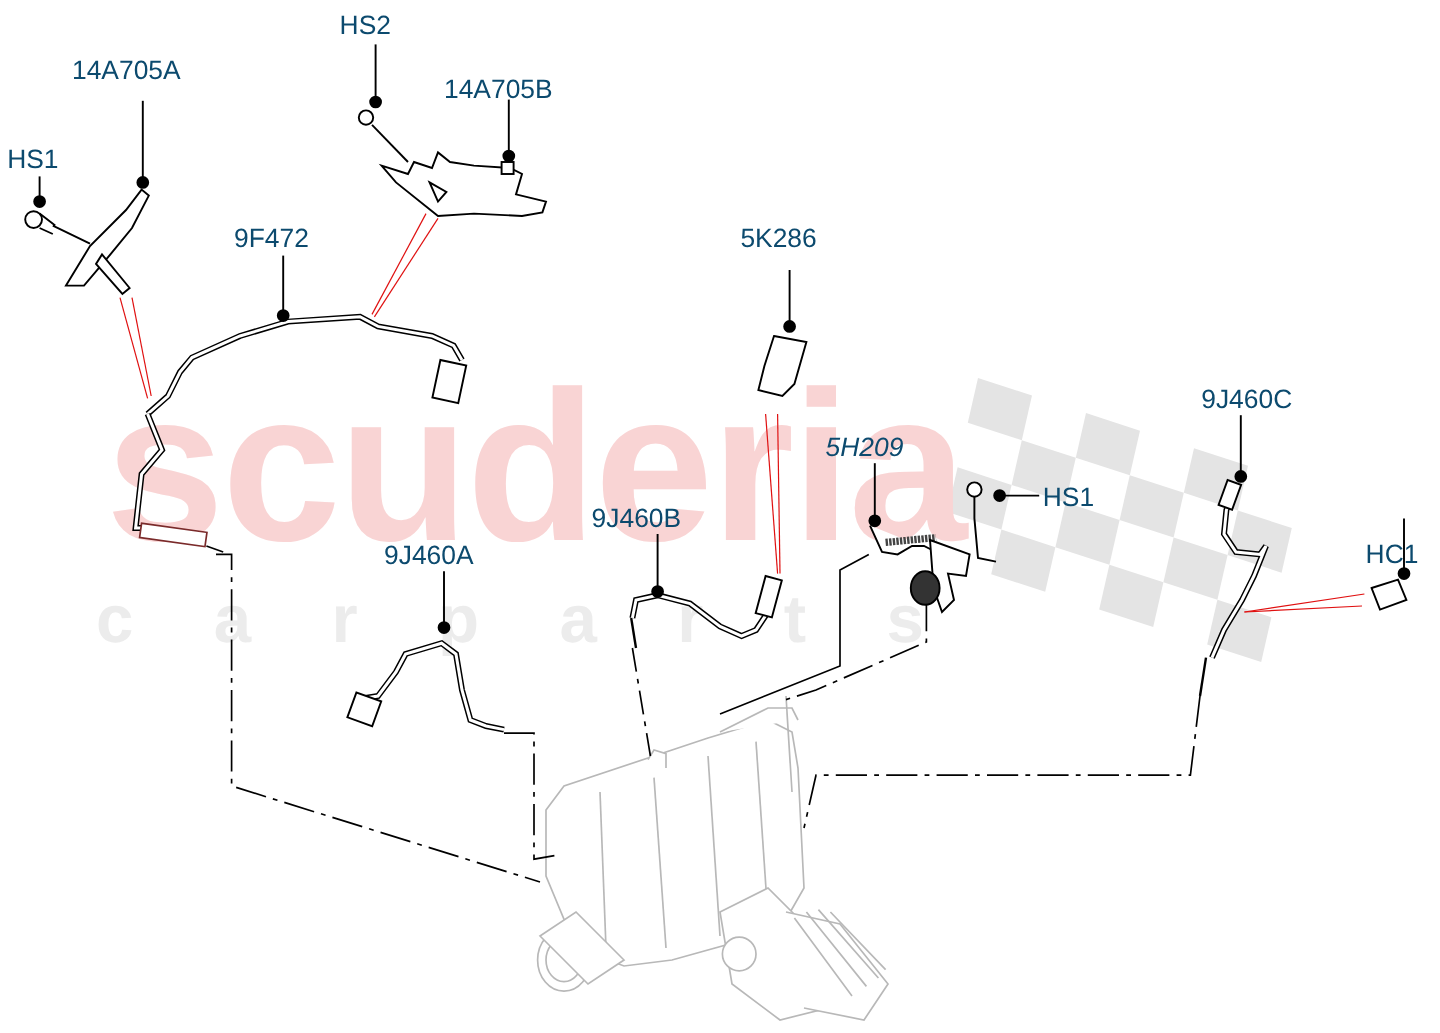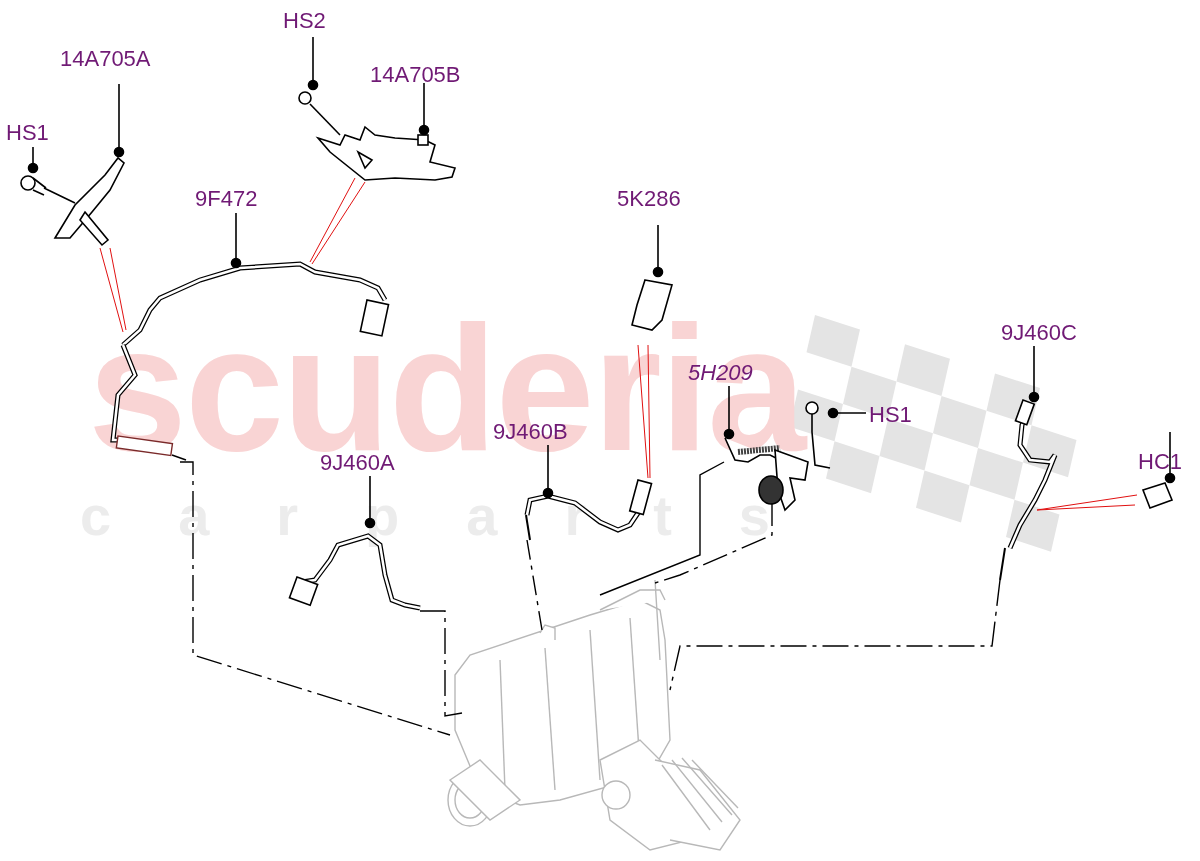--- a/index.html
+++ b/index.html
@@ -3,21 +3,21 @@
 <meta charset="utf-8">
 <style>
   html, body { margin: 0; padding: 0; background: #ffffff; }
   body { width: 1200px; height: 861px; position: relative; overflow: hidden;
          font-family: "Liberation Sans", sans-serif; }
   #stage { position: absolute; left: 0; top: 0; width: 1200px; height: 861px; }
   .wm-main { position: absolute; left: 88px; top: 300px; font-family: "Liberation Sans", sans-serif;
              font-weight: bold; font-size: 178px; color: #f9d4d4; letter-spacing: -2px; line-height: 1; }
   .wm-sub { position: absolute; top: 488px; left: 80px; width: 690px; display: flex; justify-content: space-between;
             font-family: "Liberation Sans", sans-serif; font-weight: bold; font-size: 56px; color: #ececec; line-height: 1; }
-  .callout { position: absolute; font-family: "Liberation Sans", sans-serif; font-size: 22px; color: #701a75;
+  .callout { position: absolute; font-family: "Liberation Sans", sans-serif; font-size: 22px; color: #0c4a6e;
              line-height: 1; white-space: nowrap; cursor: pointer; }
   svg { position: absolute; left: 0; top: 0; }
 </style>
 </head>
 <body>
 
 <div id="stage">
 
   <svg width="1200" height="861">
     <g fill="#e4e4e4" transform="translate(815,315) skewY(18) skewX(-12)">

